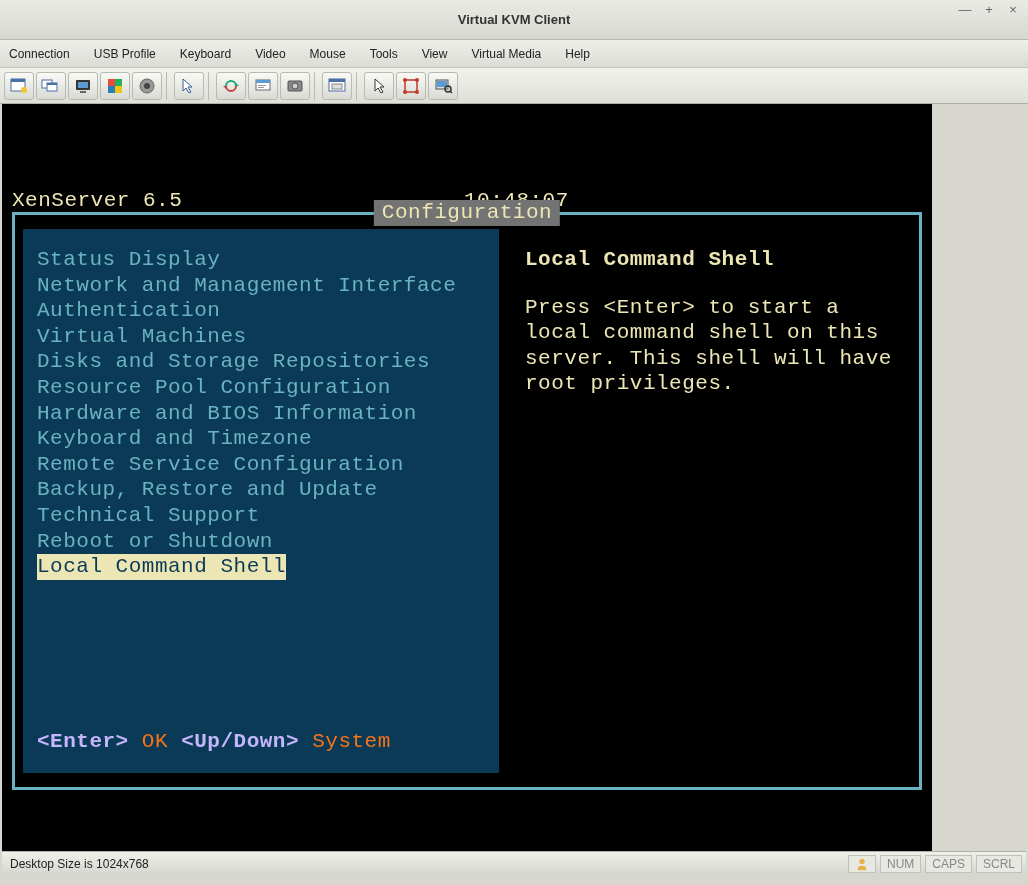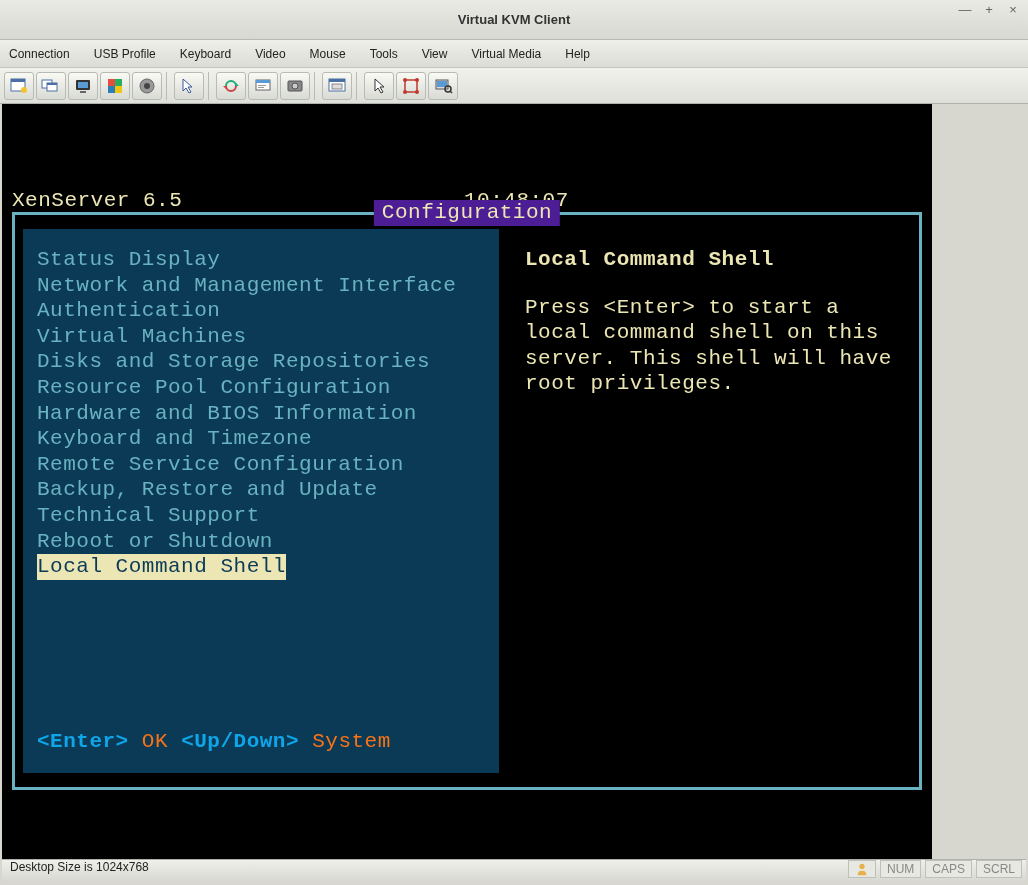--- a/index.html
+++ b/index.html
@@ -68,21 +68,21 @@
   }
   .hostline .ts { position: absolute; left: 452px; }
 
   .frame {
     position: absolute;
     top: 108px; left: 10px; right: 10px; bottom: 82px;
     border: 3px solid #69b2c1;
   }
   .frame-title {
     position: absolute; top: -15px; left: 50%; transform: translateX(-50%);
-    background: #4c1d95; padding: 0 8px; color: #ece6b4;
+    background: #737373; padding: 0 8px; color: #ece6b4;
   }
   .pane {
     position: absolute; top: 14px; bottom: 14px;
     padding: 18px 14px;
   }
   .pane-left {
     left: 8px; width: 476px;
     background: #0b3a57;
     display: flex; flex-direction: column;
   }
@@ -92,31 +92,31 @@
   }
   .heading { font-weight: bold; color: #ece6b4; margin-bottom: 22px; }
   .menu-list { color: #69b2c1; }
   .menu-list .mitem { white-space: pre; }
   .menu-list .mitem.selected {
     background: #ece6b4; color: #0b3a57;
     display: inline-block;
   }
   .spacer { flex: 1; }
   .hints { margin-top: auto; padding-top: 30px; }
-  .hints .k { color: #0ea5e9; font-weight: bold; }
+  .hints .k { color: #c4b5fd; font-weight: bold; }
   .hints .a { color: #f97316; }
   .desc { color: #ece6b4; }
 
   
   .statusbar {
-    position: absolute; left: 2px; right: 2px; bottom: 2px;
+    position: absolute; left: 2px; right: 2px; bottom: 10px;
     height: 24px;
     background: linear-gradient(to bottom, #f0f0ea, #d6d6d0);
     border-top: 1px solid #b0b0aa;
-    display: flex; 
+    display: flex; align-items: center;
     font-size: 12px; color: #444;
     padding: 0 4px;
   }
   .statusbar .cell {
     border: 1px solid #c0c0ba;
     height: 18px; display: flex; align-items: center; justify-content: center;
     padding: 0 6px; margin-left: 4px;
     background: #e8e8e2;
     color: #888;
   }

